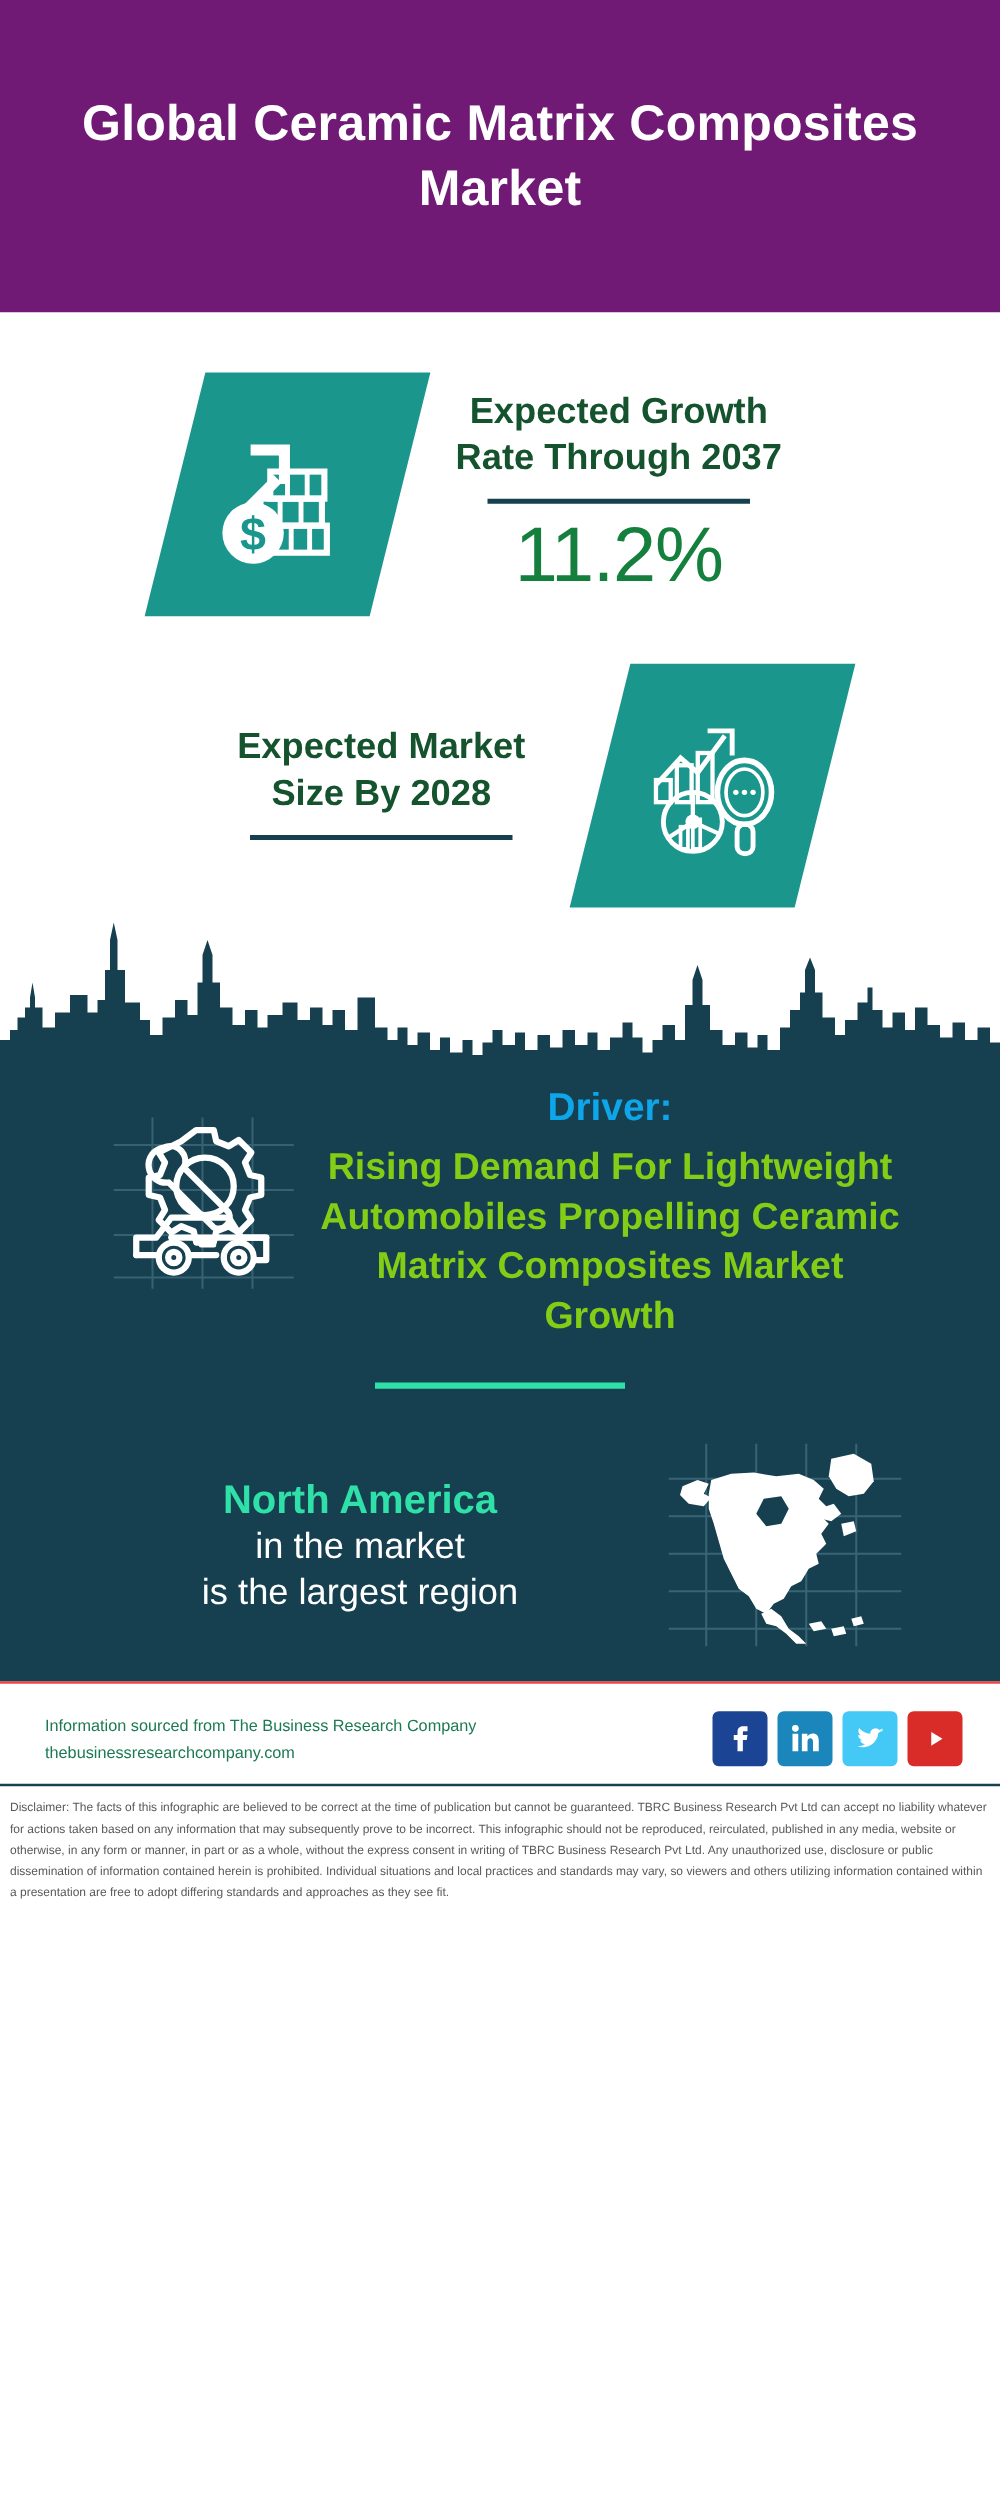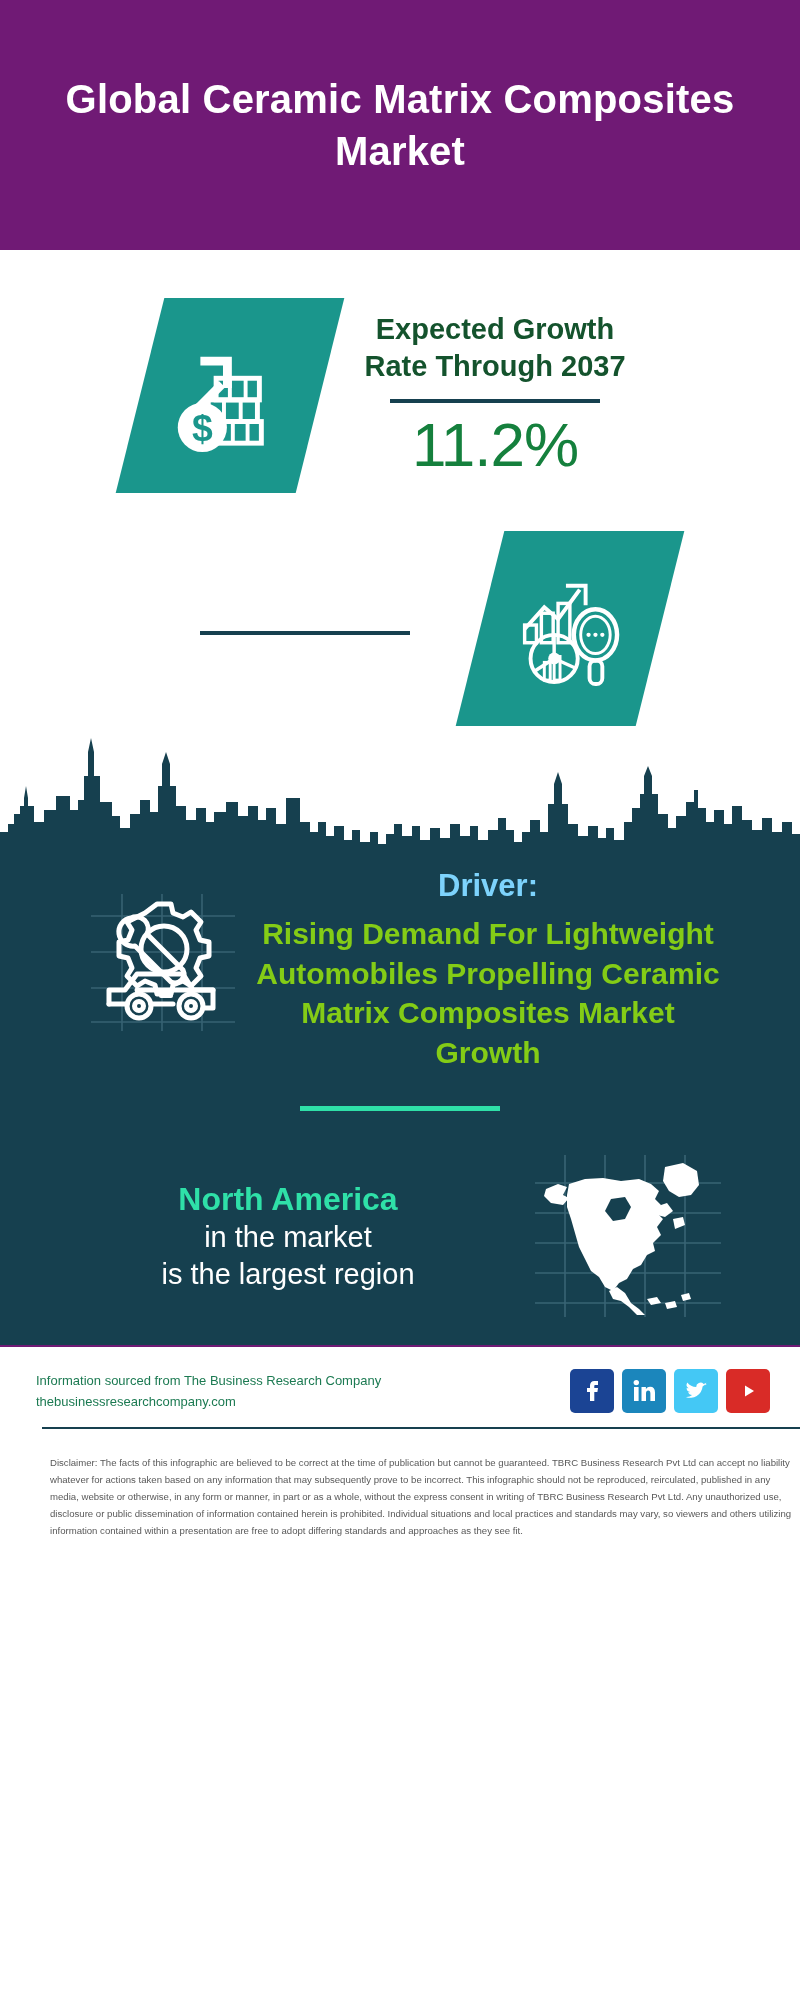--- a/index.html
+++ b/index.html
@@ -87,21 +87,21 @@
   .driver-row {
     display:flex;
     align-items:flex-start;
     justify-content:center;
     padding:12px 20px 0 20px;
     gap:6px;
   }
   .icon-box { flex:0 0 auto; width:170px; display:flex; justify-content:center; padding-top:18px; }
   .driver-text { flex:0 0 auto; width:470px; text-align:center; }
   .driver-label {
-    color:#7dd3fc;
+    color:#0ea5e9;
     font-size:31px;
     font-weight:bold;
     margin-bottom:10px;
   }
   .driver-body {
     color:#84cc16;
     font-size:30px;
     font-weight:bold;
     line-height:1.32;
   }
@@ -133,37 +133,36 @@
   }
   .map-box { width:200px; display:flex; justify-content:center; }
 
   
   .footer {
     background:#ffffff;
     padding:22px 30px 14px 36px;
     display:flex;
     align-items:center;
     justify-content:space-between;
-    border-top:2px solid #701a75;
+    border-top:2px solid #ef4444;
   }
   .src-text { color:#1c7a52; font-size:13px; line-height:1.65; }
   .socials { display:flex; gap:8px; align-items:center; }
   .social {
     width:44px; height:44px; border-radius:5px;
     display:flex; align-items:center; justify-content:center;
   }
   .s-fb { background:#1b4494; }
   .s-li { background:#1b86bc; }
   .s-tw { background:#44c8f5; }
   .s-yt { background:#d92b27; }
 
   .disclaimer-wrap {
     border-top:2px solid #16404f;
-    padding:26px 8px 0 8px;
-    margin-left:42px;
+    padding:10px 8px 0 8px;
   }
   .disclaimer {
     color:#595959;
     font-size:9.6px;
     line-height:1.75;
     text-align:left;
   }
 </style>
 </head>
 <body>
@@ -204,20 +203,24 @@
           <span>Expected Growth</span><br>
           <span>Rate Through 2037</span>
         </h2>
         <div class="rule"></div>
         <div class="stat-value">11.2%</div>
       </div>
     </div>
 
     <div class="stat-row r2">
       <div class="stat-text">
+        <h2>
+          <span>Expected Market</span><br>
+          <span>Size By 2028</span>
+        </h2>
         <div class="rule"></div>
       </div>
       <div class="tile">
         <span class="glyph">
           <svg width="118" height="118" viewBox="0 0 120 120">
 
             <polyline points="14,62 34,40 48,52 70,22" fill="none" stroke="#ffffff" stroke-width="4"></polyline>
             <path d="M56 18 L76 18 L76 38" fill="none" stroke="#ffffff" stroke-width="4"></path>
 
             <rect x="14" y="58" width="12" height="18" fill="none" stroke="#ffffff" stroke-width="3.5"></rect>

